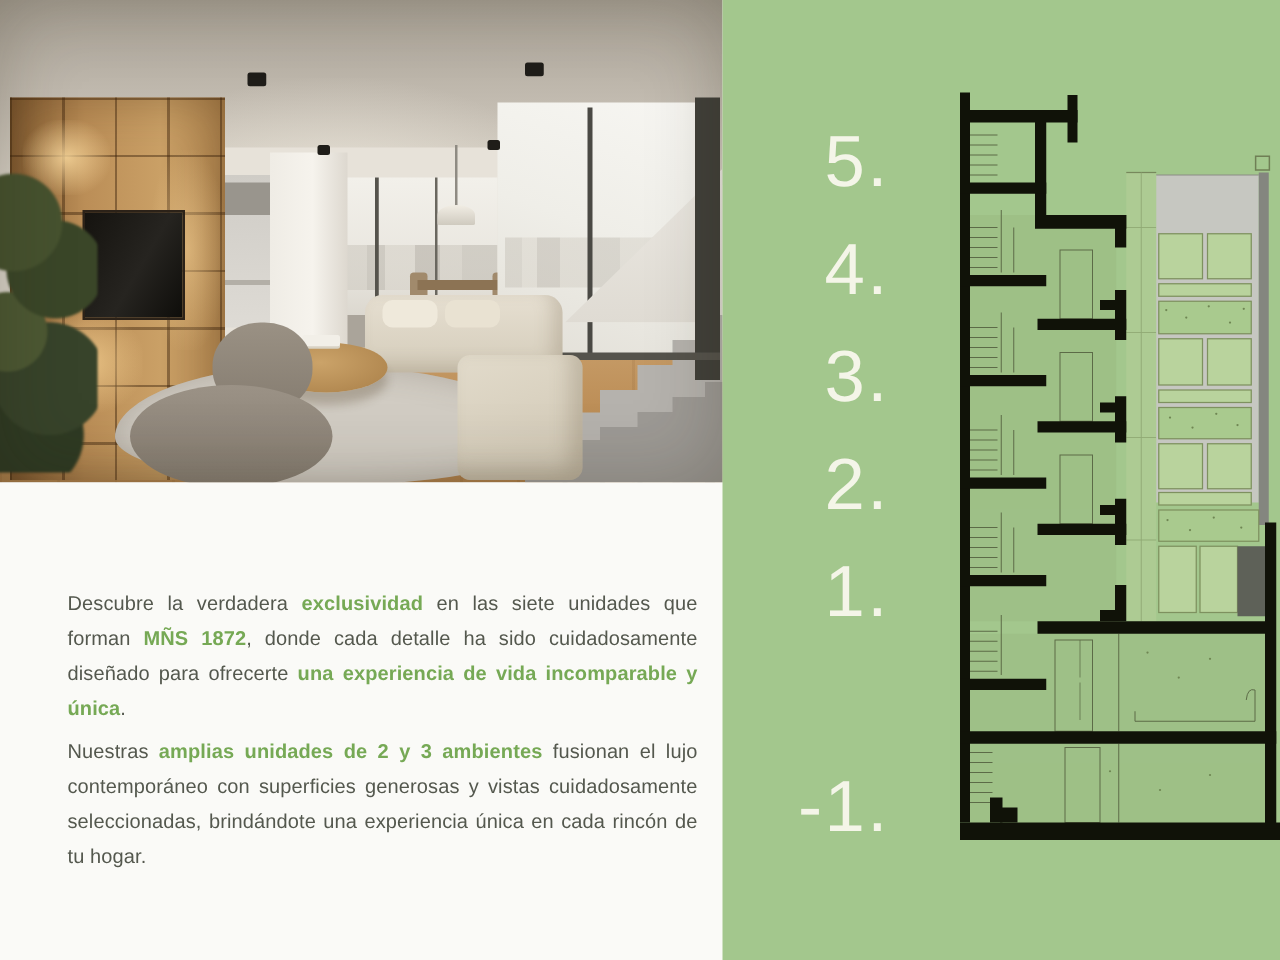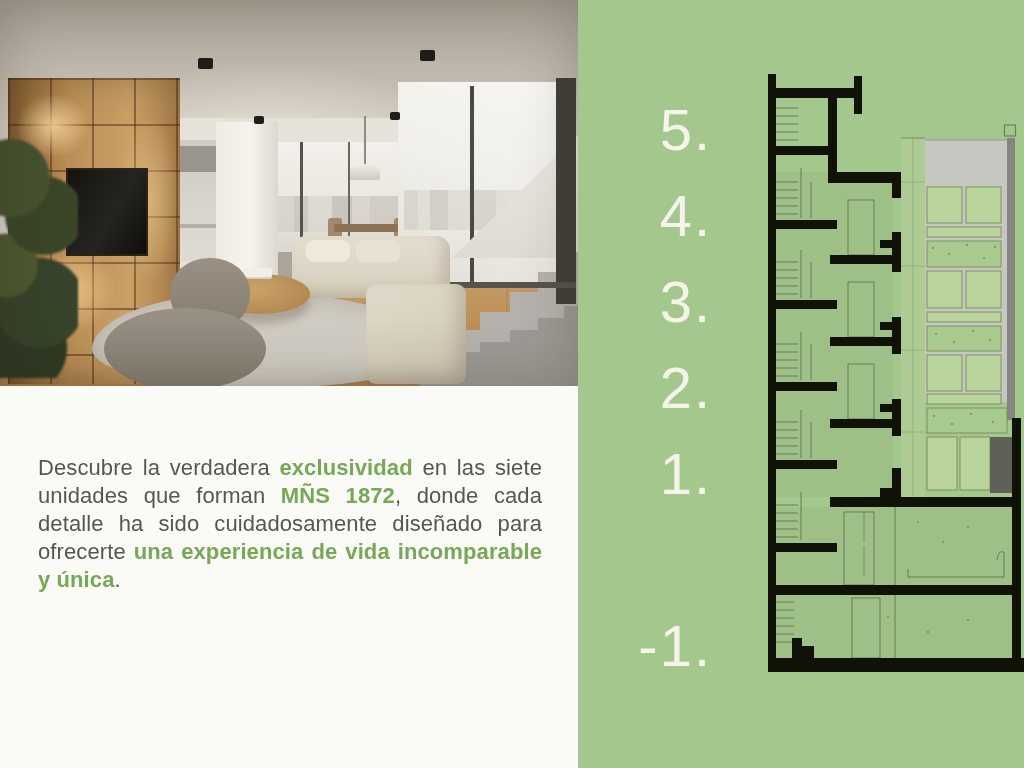--- a/index.html
+++ b/index.html
@@ -61,22 +61,22 @@
   .sofa-cush2{left:356px;top:240px;width:44px;height:22px;background:#e9e2d2;border-radius:8px;}
   .coffee-table{left:212px;top:274px;width:98px;height:40px;background:radial-gradient(ellipse at 45% 40%,#cba369,#a97f48);border-radius:50%;box-shadow:0 10px 8px rgba(70,50,25,.25);}
   .books{left:242px;top:268px;width:30px;height:9px;background:#f2efe8;border-radius:2px;box-shadow:0 2px 0 #d8d2c4;}
   .pouf-round{left:170px;top:258px;width:80px;height:72px;background:linear-gradient(180deg,#9a9184,#857c70);border-radius:48%;}
   .pouf-oval{left:104px;top:308px;width:162px;height:82px;background:linear-gradient(180deg,#9b9286,#837a6e);border-radius:50%;}
   .spot{background:#1f1d19;border-radius:2px;}
   .photo-vig{left:0;top:0;width:578px;height:386px;box-shadow:inset 0 0 60px rgba(40,30,15,.25);}
 
   
   .text-panel{position:absolute;left:0;top:386px;width:578px;height:382px;background:#fafaf7;}
-  .text-panel p{margin:0;padding:0;position:absolute;left:38px;width:504px;
-      font-size:22px;line-height:28px;color:#54584e;text-align:justify;letter-spacing:.1px;}
+  .text-panel p{margin:16px;padding:0;position:absolute;left:38px;width:504px;
+      font-size:16px;line-height:28px;color:#54584e;text-align:justify;letter-spacing:.1px;}
   .p1{top:68px;}
   .p2{top:186px;}
   .hl{color:#76a955;font-weight:bold;}
 
   
   .green-panel{position:absolute;left:578px;top:0;width:446px;height:768px;background:#a3c78d;}
   .floor-label{position:absolute;right:312px;width:130px;text-align:right;
       font-size:58px;line-height:68px;color:#f4f5e8;letter-spacing:2px;font-weight:400;}
   .section-svg{position:absolute;left:190px;top:72px;width:256px;height:600px;}
 </style>
@@ -138,20 +138,21 @@
     <div class="pouf-oval"></div>
     <div class="spot" style="left:198px;top:58px;width:15px;height:11px;"></div>
     <div class="spot" style="left:254px;top:116px;width:10px;height:8px;"></div>
     <div class="spot" style="left:420px;top:50px;width:15px;height:11px;"></div>
     <div class="spot" style="left:390px;top:112px;width:10px;height:8px;"></div>
     <div class="photo-vig"></div>
   </div>
 
   <div class="text-panel">
     <p class="p1"><span>Descubre la verdadera </span><span class="hl">exclusividad</span><span> en las siete unidades que forman </span><span class="hl">MÑS 1872</span><span>, donde cada detalle ha sido cuidadosamente diseñado para ofrecerte </span><span class="hl">una experiencia de vida incomparable y única</span><span>.</span></p>
+    <p class="p2"><span>Nuestras </span><span class="hl">amplias unidades de 2 y 3 ambientes</span><span> fusionan el lujo contemporáneo con superficies generosas y vistas cuidadosamente seleccionadas, brindándote una experiencia única en cada rincón de tu hogar.</span></p>
   </div>
 
   <div class="green-panel">
     <div class="floor-label" style="top:96px;">5.</div>
     <div class="floor-label" style="top:182px;">4.</div>
     <div class="floor-label" style="top:268px;">3.</div>
     <div class="floor-label" style="top:354px;">2.</div>
     <div class="floor-label" style="top:440px;">1.</div>
     <div class="floor-label" style="top:612px;">-1.</div>
 

